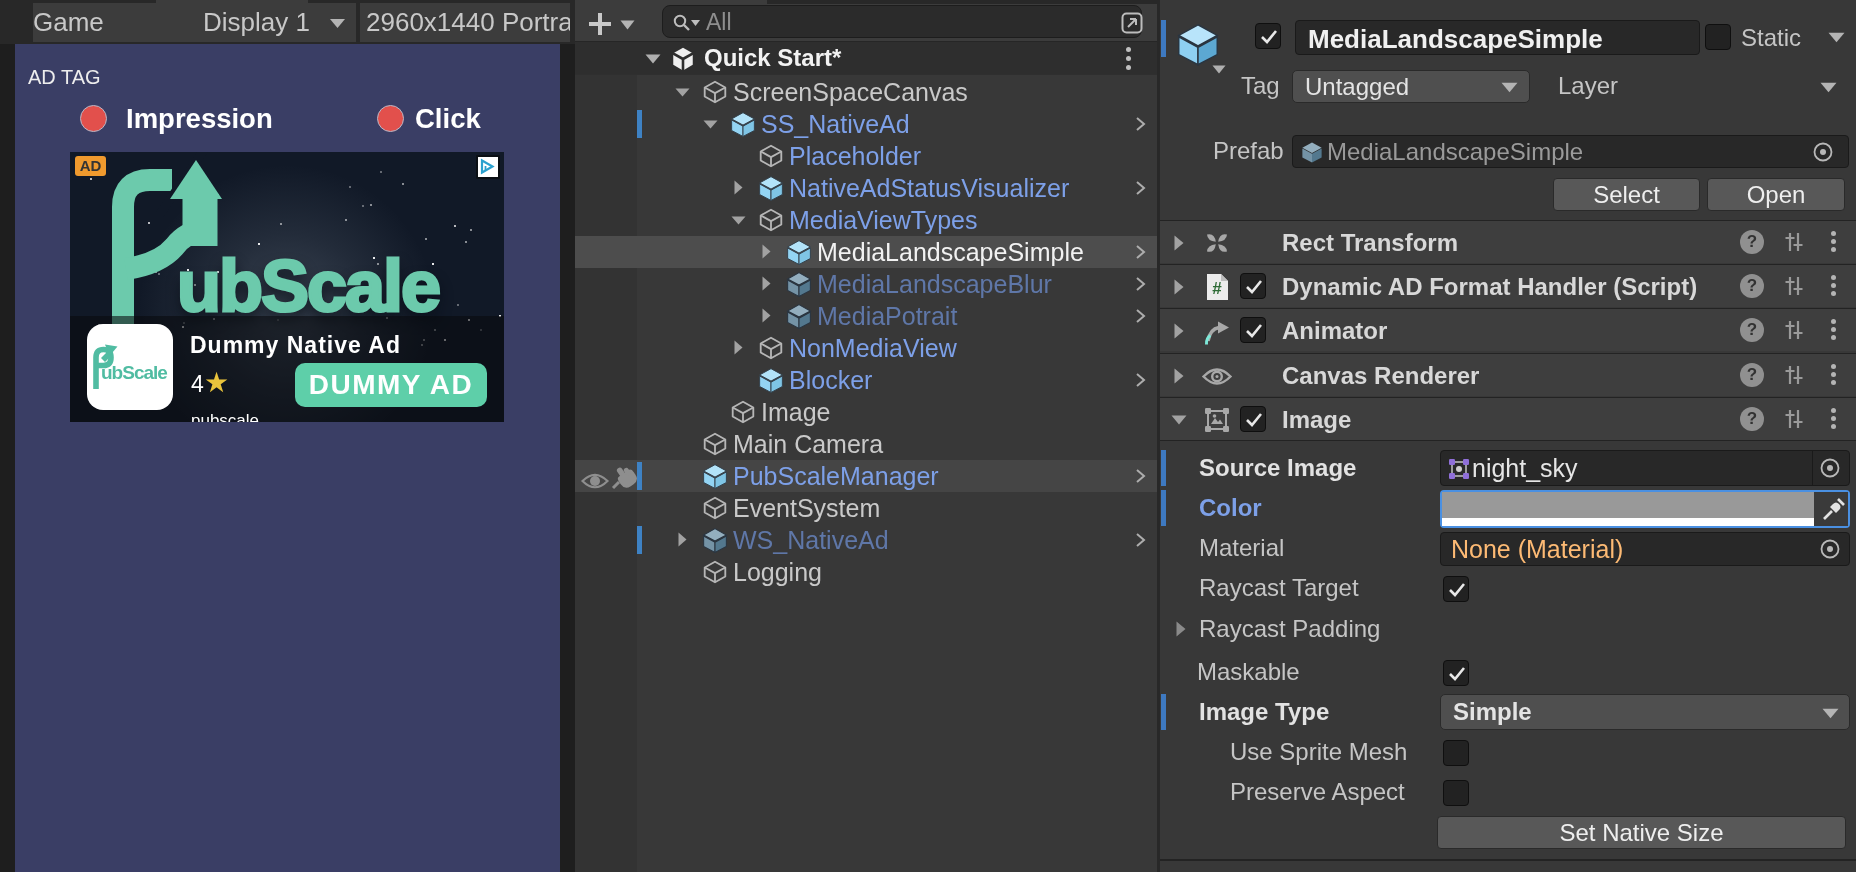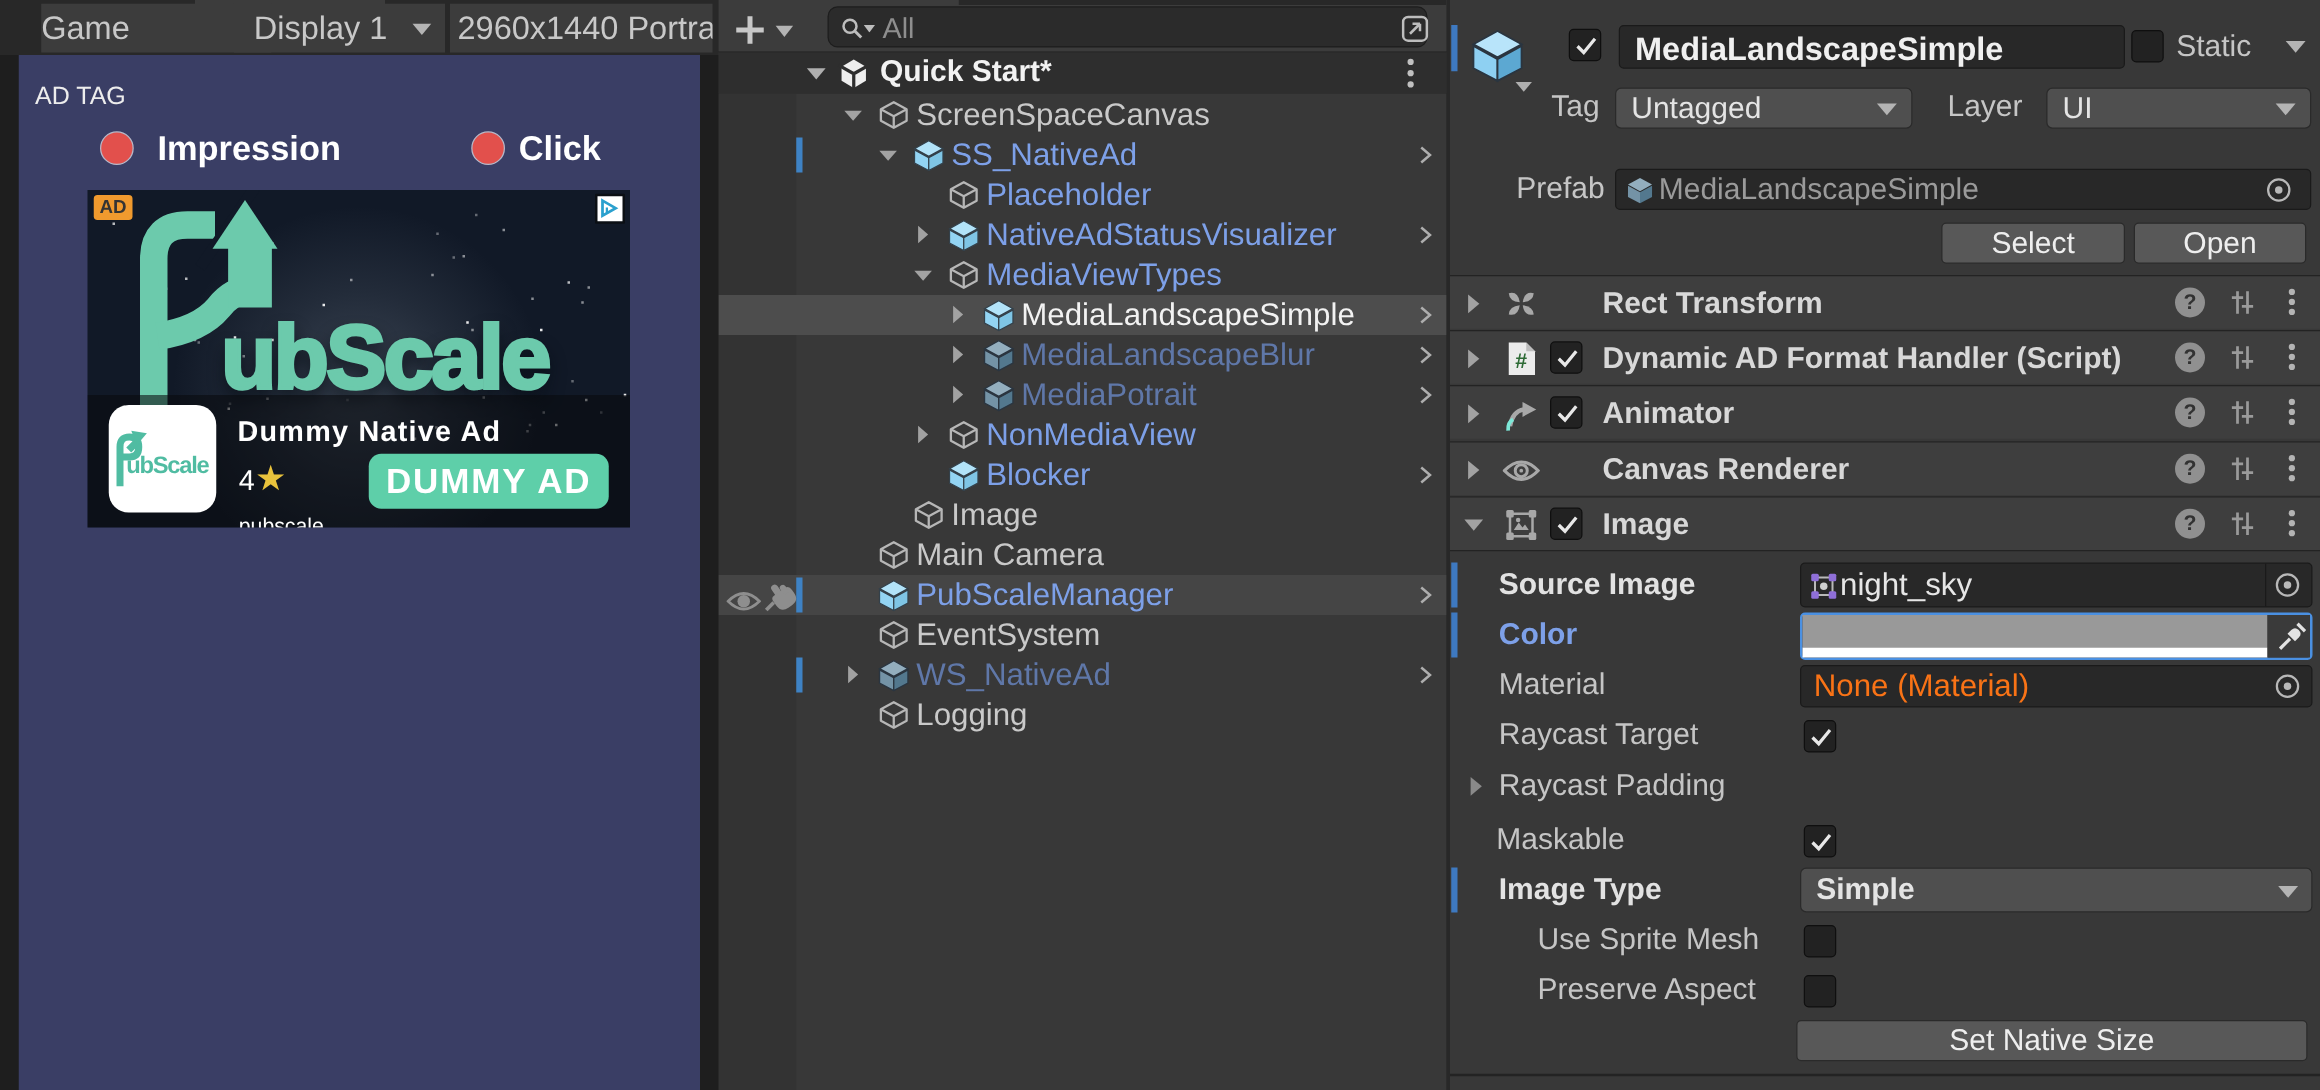--- a/index.html
+++ b/index.html
@@ -369,21 +369,20 @@
     <div class="ilabel" style="left:581px;top:18px;">Static</div>
     <svg class="abs" style="left:668px;top:32px" width="17" height="11" viewBox="0 0 16 10">
         <path d="M0.5 0.5 L15.5 0.5 L8 9.5 Z" fill="#B4B4B4"></path>
       </svg>
     <div class="ilabel" style="left:81px;top:66px;">Tag</div>
     <div class="ddown" style="left:132px;top:70px;width:238px;height:33px;line-height:31px;"><span style="margin-left:12px;">Untagged</span></div>
     <svg class="abs" style="left:341px;top:82px" width="17" height="11" viewBox="0 0 16 10">
         <path d="M0.5 0.5 L15.5 0.5 L8 9.5 Z" fill="#B4B4B4"></path>
       </svg>
     <div class="ilabel" style="left:398px;top:66px;">Layer</div>
-    <div class="ddown" style="left:477px;top:70px;width:212px;height:33px;line-height:31px;"><span style="margin-left:12px;">UI</span></div>
     <svg class="abs" style="left:660px;top:82px" width="17" height="11" viewBox="0 0 16 10">
         <path d="M0.5 0.5 L15.5 0.5 L8 9.5 Z" fill="#B4B4B4"></path>
       </svg>
     <div class="ilabel" style="left:53px;top:131px;">Prefab</div>
     <div class="field" style="left:132px;top:135px;width:557px;height:33px;">
         <svg class="abs" style="left:8px;top:5px" width="22" height="22" viewBox="0 0 24 24">
 <path d="M12 1.5 L22.5 7.3 L12 13 L1.5 7.3 Z" fill="#93AEBE"></path>
 <path d="M1.5 7.3 L12 13 L12 22.5 L1.5 17 Z" fill="#7493A6" transform="translate(0,1)"></path>
 <path d="M22.5 7.3 L12 13 L12 22.5 L22.5 17 Z" fill="#53788E" transform="translate(0,1)"></path>
         </svg>
@@ -553,21 +552,21 @@
 <div class="abs" style="left:0px;top:26px;width:372px;height:8px;background:#FFFFFF;"></div>
 <div class="abs" style="left:372px;top:0;width:34px;height:34px;background:#3A3A3A;">
           <svg class="abs" style="left:6px;top:5px" width="26" height="26" viewBox="0 0 26 26">
 <path d="M4 22 L12 14" stroke="#E2E2E2" stroke-width="2.6"></path>
 <path d="M10 10 L16 16 L19 13 Q22 10 19 7 Q16 4 13 7 Z" fill="#E2E2E2"></path>
 <path d="M18 2 L24 8" stroke="#E2E2E2" stroke-width="2.6"></path>
           </svg>
         </div>
       </div>
     <div class="field" style="left:280px;top:532px;width:410px;height:34px;">
-        <div class="abs" style="left:10px;top:2px;color:#f97316;font-size:25px;">None (Material)</div>
+        <div class="abs" style="left:10px;top:2px;color:#fdba74;font-size:25px;">None (Material)</div>
         <svg class="abs" style="left:378px;top:5px" width="22" height="22" viewBox="0 0 22 22">
           <circle cx="11" cy="11" r="8.5" fill="none" stroke="#B8B8B8" stroke-width="1.8"></circle>
           <circle cx="11" cy="11" r="3" fill="#B8B8B8"></circle>
         </svg>
       </div>
     <div class="checkbox" style="left:283px;top:576px;width:26px;height:26px;">
         <svg width="20" height="20" style="position:absolute;left:3px;top:3px" viewBox="0 0 20 20">
           <path d="M3 10 L8 15 L17 4" fill="none" stroke="#E8E8E8" stroke-width="2.6"></path>
         </svg>
       </div>

